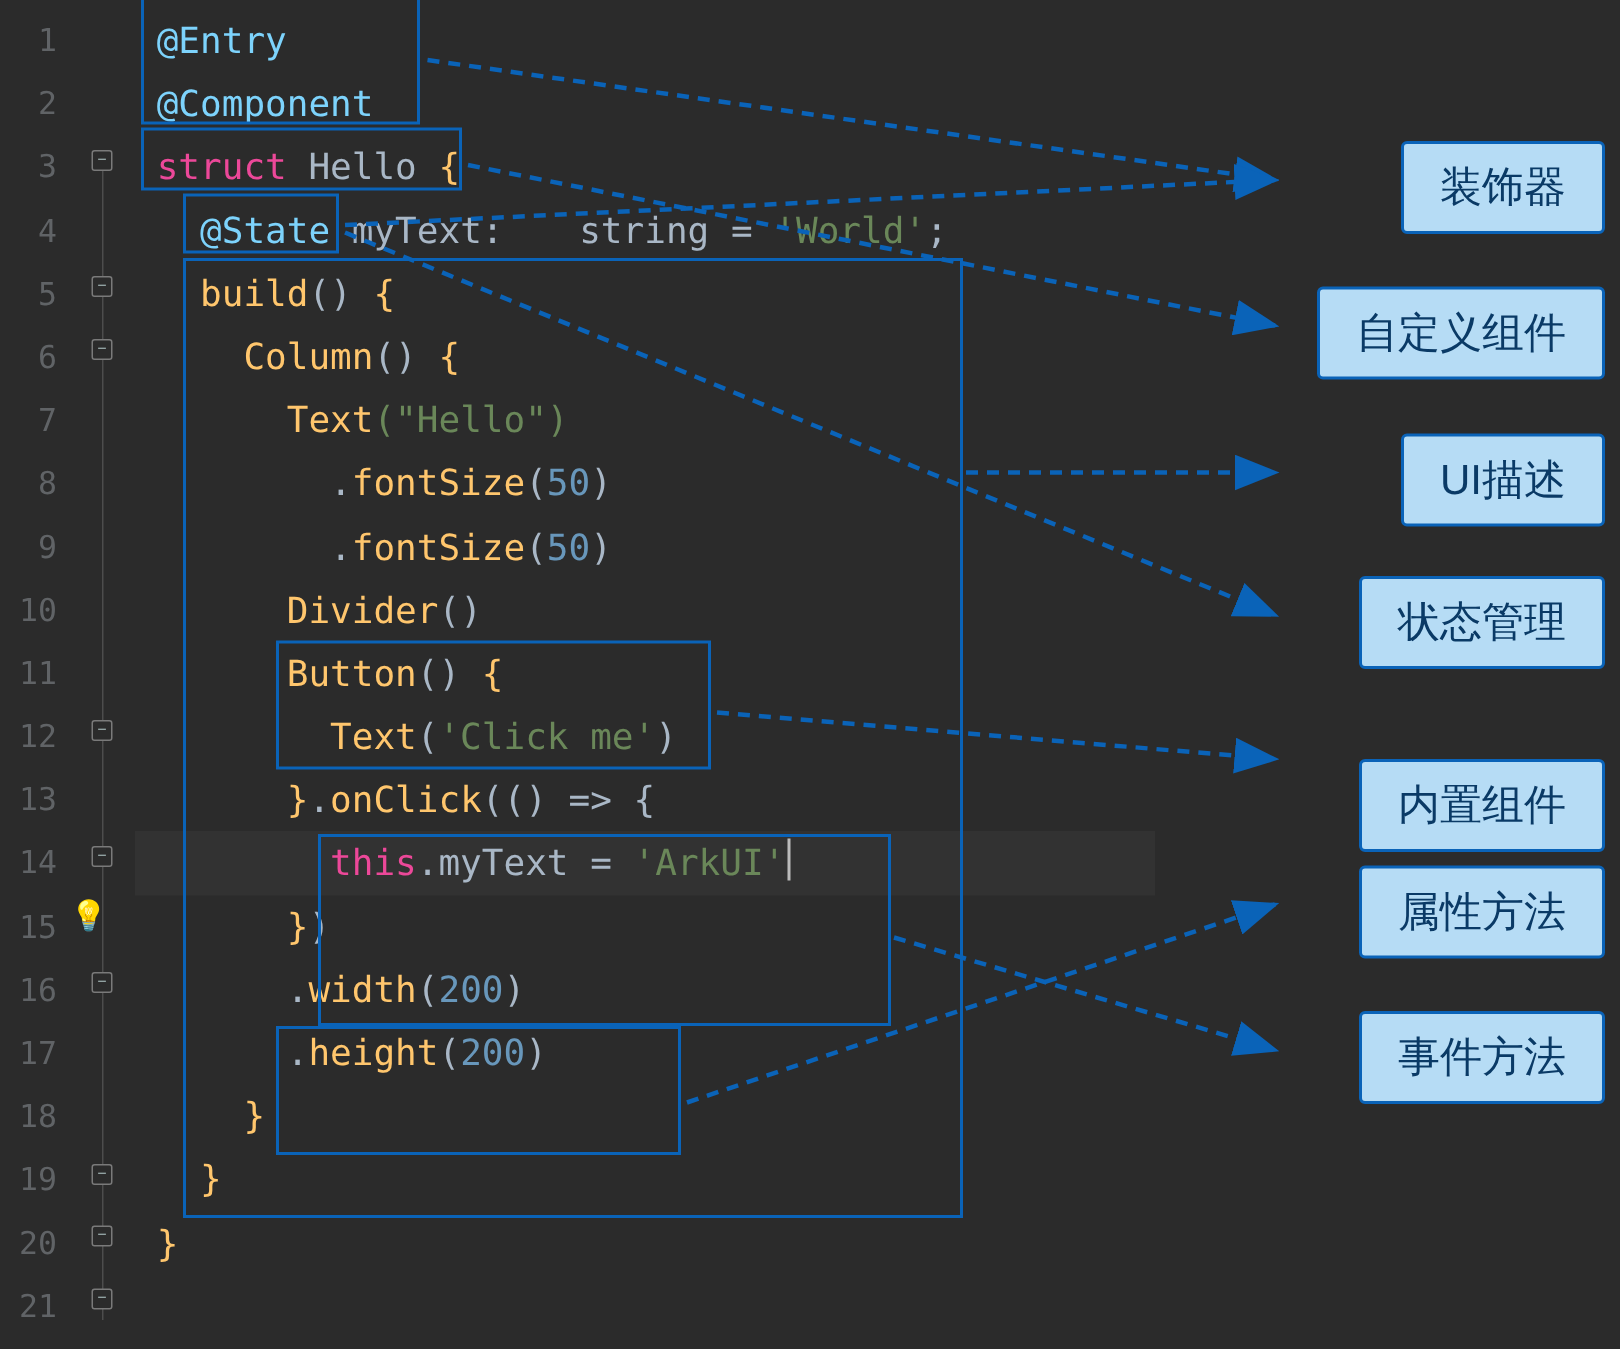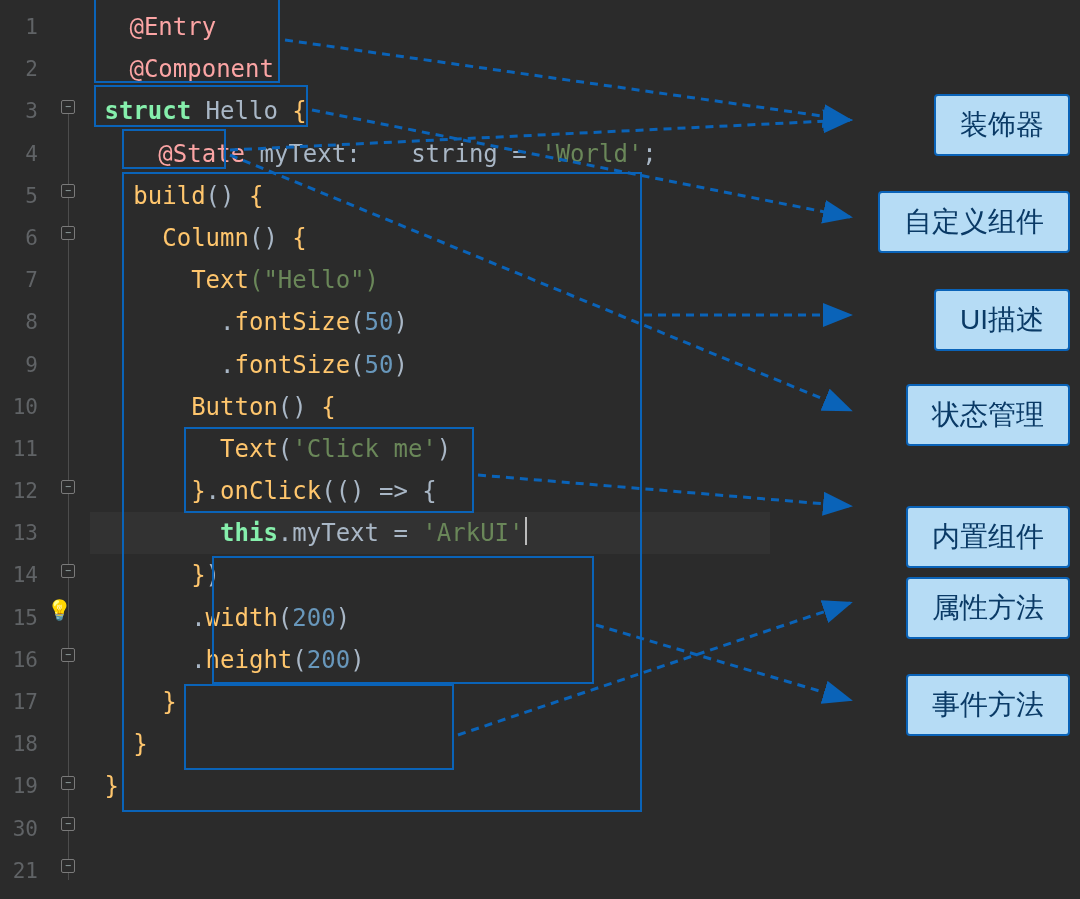--- a/index.html
+++ b/index.html
@@ -72,22 +72,22 @@
     flex: 1;
   }
   .code-line {
     height: 42.2px;
     white-space: pre;
     color: #a9b7c6;
     position: relative;
   }
   .cl-15 { background: #323232; }
   
-  .tok-dec   { color: #fca5a5; margin-left: 25px; } 
-  .tok-key   { color: #86efac; font-weight: bold; } 
+  .tok-dec   { color: #7dd3fc; } 
+  .tok-key   { color: #ec4899; font-weight: normal; } 
   .tok-type  { color: #a9b7c6; margin-left: 36px; } 
   .tok-name  { color: #a9b7c6; }
   .tok-call  { color: #ffc66d; } 
   .tok-str   { color: #6a8759; }
   .tok-num   { color: #6897bb; }
   .tok-punc  { color: #a9b7c6; }
   .tok-brace { color: #ffc66d; }
   .tok-op    { color: #a9b7c6; }
   .cursor {
     display:inline-block;
@@ -148,21 +148,21 @@
       <div class="line-num">10</div>
       <div class="line-num">11</div>
       <div class="line-num">12</div>
       <div class="line-num">13</div>
       <div class="line-num">14</div>
       <div class="line-num">15</div>
       <div class="line-num">16</div>
       <div class="line-num">17</div>
       <div class="line-num">18</div>
       <div class="line-num">19</div>
-      <div class="line-num">30</div>
+      <div class="line-num">20</div>
       <div class="line-num">21</div>
     </div>
   <div class="fold-col">
     <div class="fold-line"></div>
     <div class="fold-mark" style="top:100px"></div>
     <div class="fold-mark" style="top:184px"></div>
     <div class="fold-mark" style="top:226px"></div>
     <div class="fold-mark" style="top:480px"></div>
     <div class="fold-mark" style="top:564px"></div>
     <div class="fold-mark" style="top:648px"></div>
@@ -175,20 +175,21 @@
   <div class="code">
     <div class="code-line"> <span class="tok-dec">@Entry</span></div>
     <div class="code-line"> <span class="tok-dec">@Component</span></div>
     <div class="code-line"> <span class="tok-key">struct</span> <span class="tok-name">Hello</span> <span class="tok-brace">{</span></div>
     <div class="code-line">   <span class="tok-dec">@State</span> <span class="tok-name">myText</span><span class="tok-punc">:</span> <span class="tok-type">string</span> <span class="tok-op">=</span> <span class="tok-str">'World'</span><span class="tok-punc">;</span></div>
     <div class="code-line">   <span class="tok-call">build</span><span class="tok-punc">()</span> <span class="tok-brace">{</span></div>
     <div class="code-line">     <span class="tok-call">Column</span><span class="tok-punc">()</span> <span class="tok-brace">{</span></div>
     <div class="code-line">       <span class="tok-call">Text</span><span class="tok-str">("Hello")</span></div>
     <div class="code-line">         <span class="tok-punc">.</span><span class="tok-call">fontSize</span><span class="tok-punc">(</span><span class="tok-num">50</span><span class="tok-punc">)</span></div>
     <div class="code-line">         <span class="tok-punc">.</span><span class="tok-call">fontSize</span><span class="tok-punc">(</span><span class="tok-num">50</span><span class="tok-punc">)</span></div>
+    <div class="code-line">       <span class="tok-call">Divider</span><span class="tok-punc">()</span></div>
     <div class="code-line">       <span class="tok-call">Button</span><span class="tok-punc">()</span> <span class="tok-brace">{</span></div>
     <div class="code-line">         <span class="tok-call">Text</span><span class="tok-punc">(</span><span class="tok-str">'Click me'</span><span class="tok-punc">)</span></div>
     <div class="code-line">       <span class="tok-brace">}</span><span class="tok-punc">.</span><span class="tok-call">onClick</span><span class="tok-punc">(</span><span class="tok-punc">() =&gt; {</span></div>
     <div class="code-line cl-15">         <span class="tok-key">this</span><span class="tok-punc">.</span><span class="tok-name">myText</span><span class="tok-op"> = </span><span class="tok-str">'ArkUI'</span><span class="cursor"></span></div>
     <div class="code-line">       <span class="tok-brace">}</span><span class="tok-punc">)</span></div>
     <div class="code-line">       <span class="tok-punc">.</span><span class="tok-call">width</span><span class="tok-punc">(</span><span class="tok-num">200</span><span class="tok-punc">)</span></div>
     <div class="code-line">       <span class="tok-punc">.</span><span class="tok-call">height</span><span class="tok-punc">(</span><span class="tok-num">200</span><span class="tok-punc">)</span></div>
     <div class="code-line">     <span class="tok-brace">}</span></div>
     <div class="code-line">   <span class="tok-brace">}</span></div>
     <div class="code-line"> <span class="tok-brace">}</span></div>

